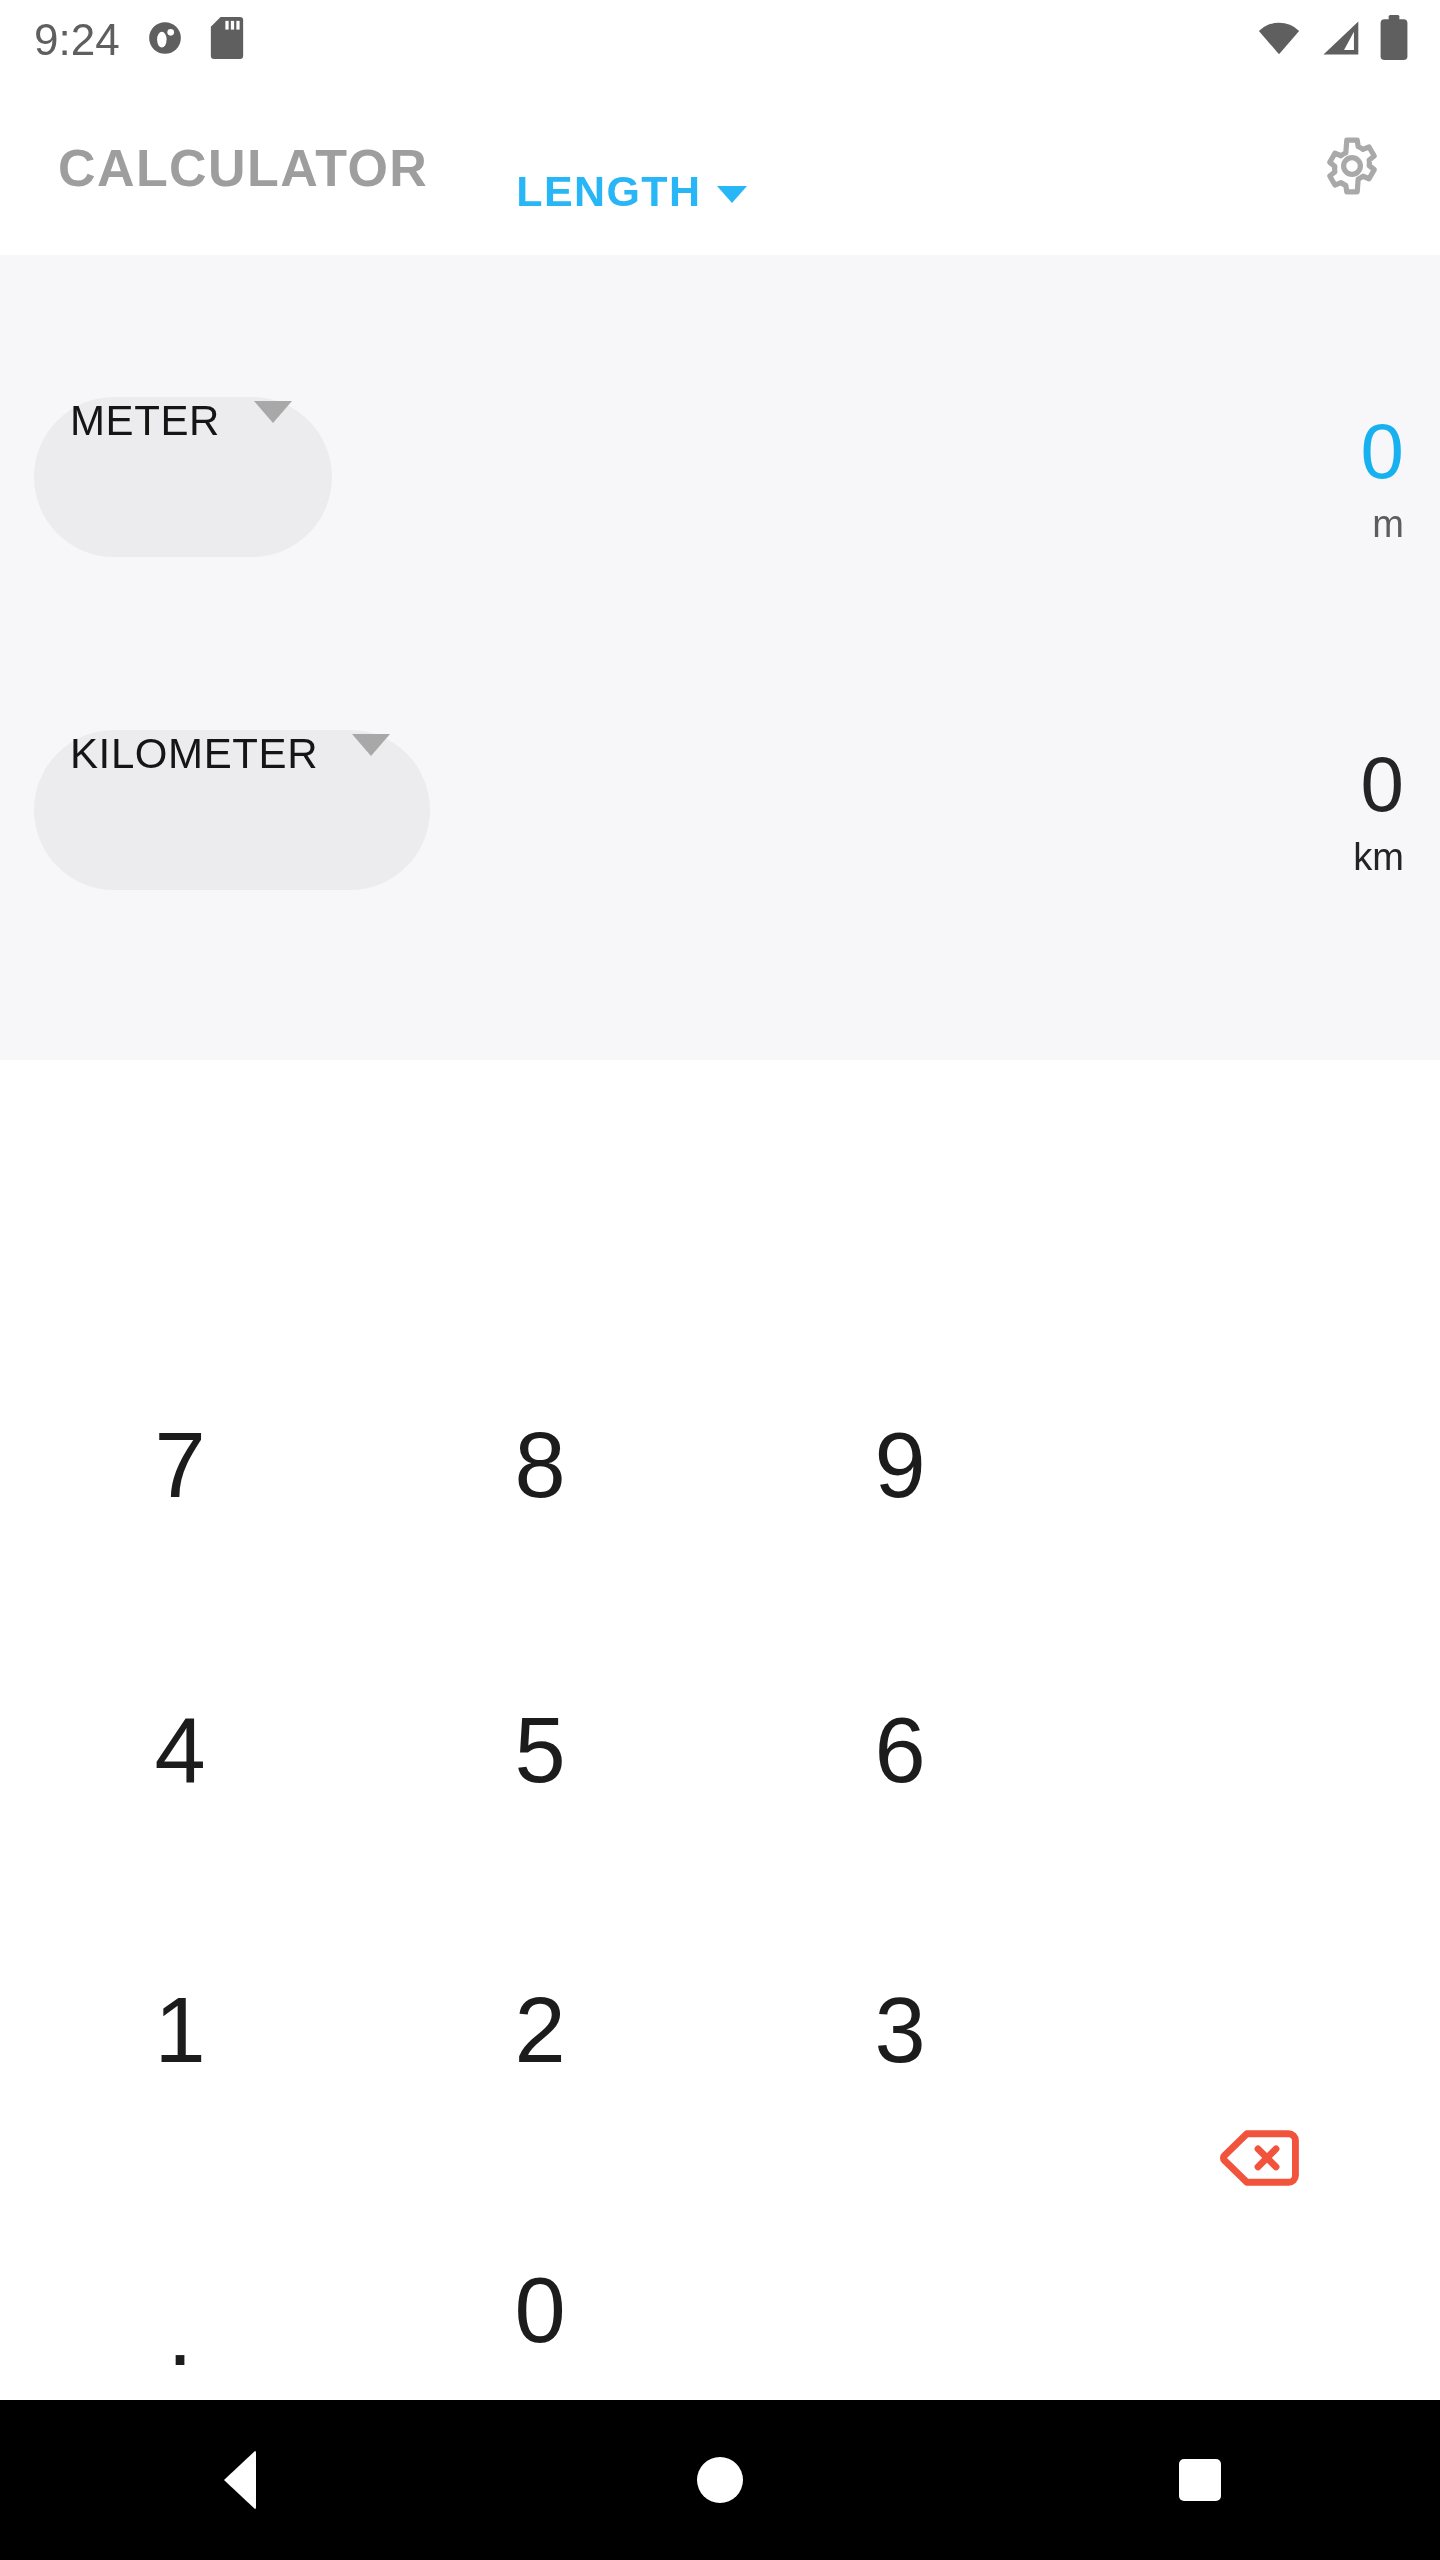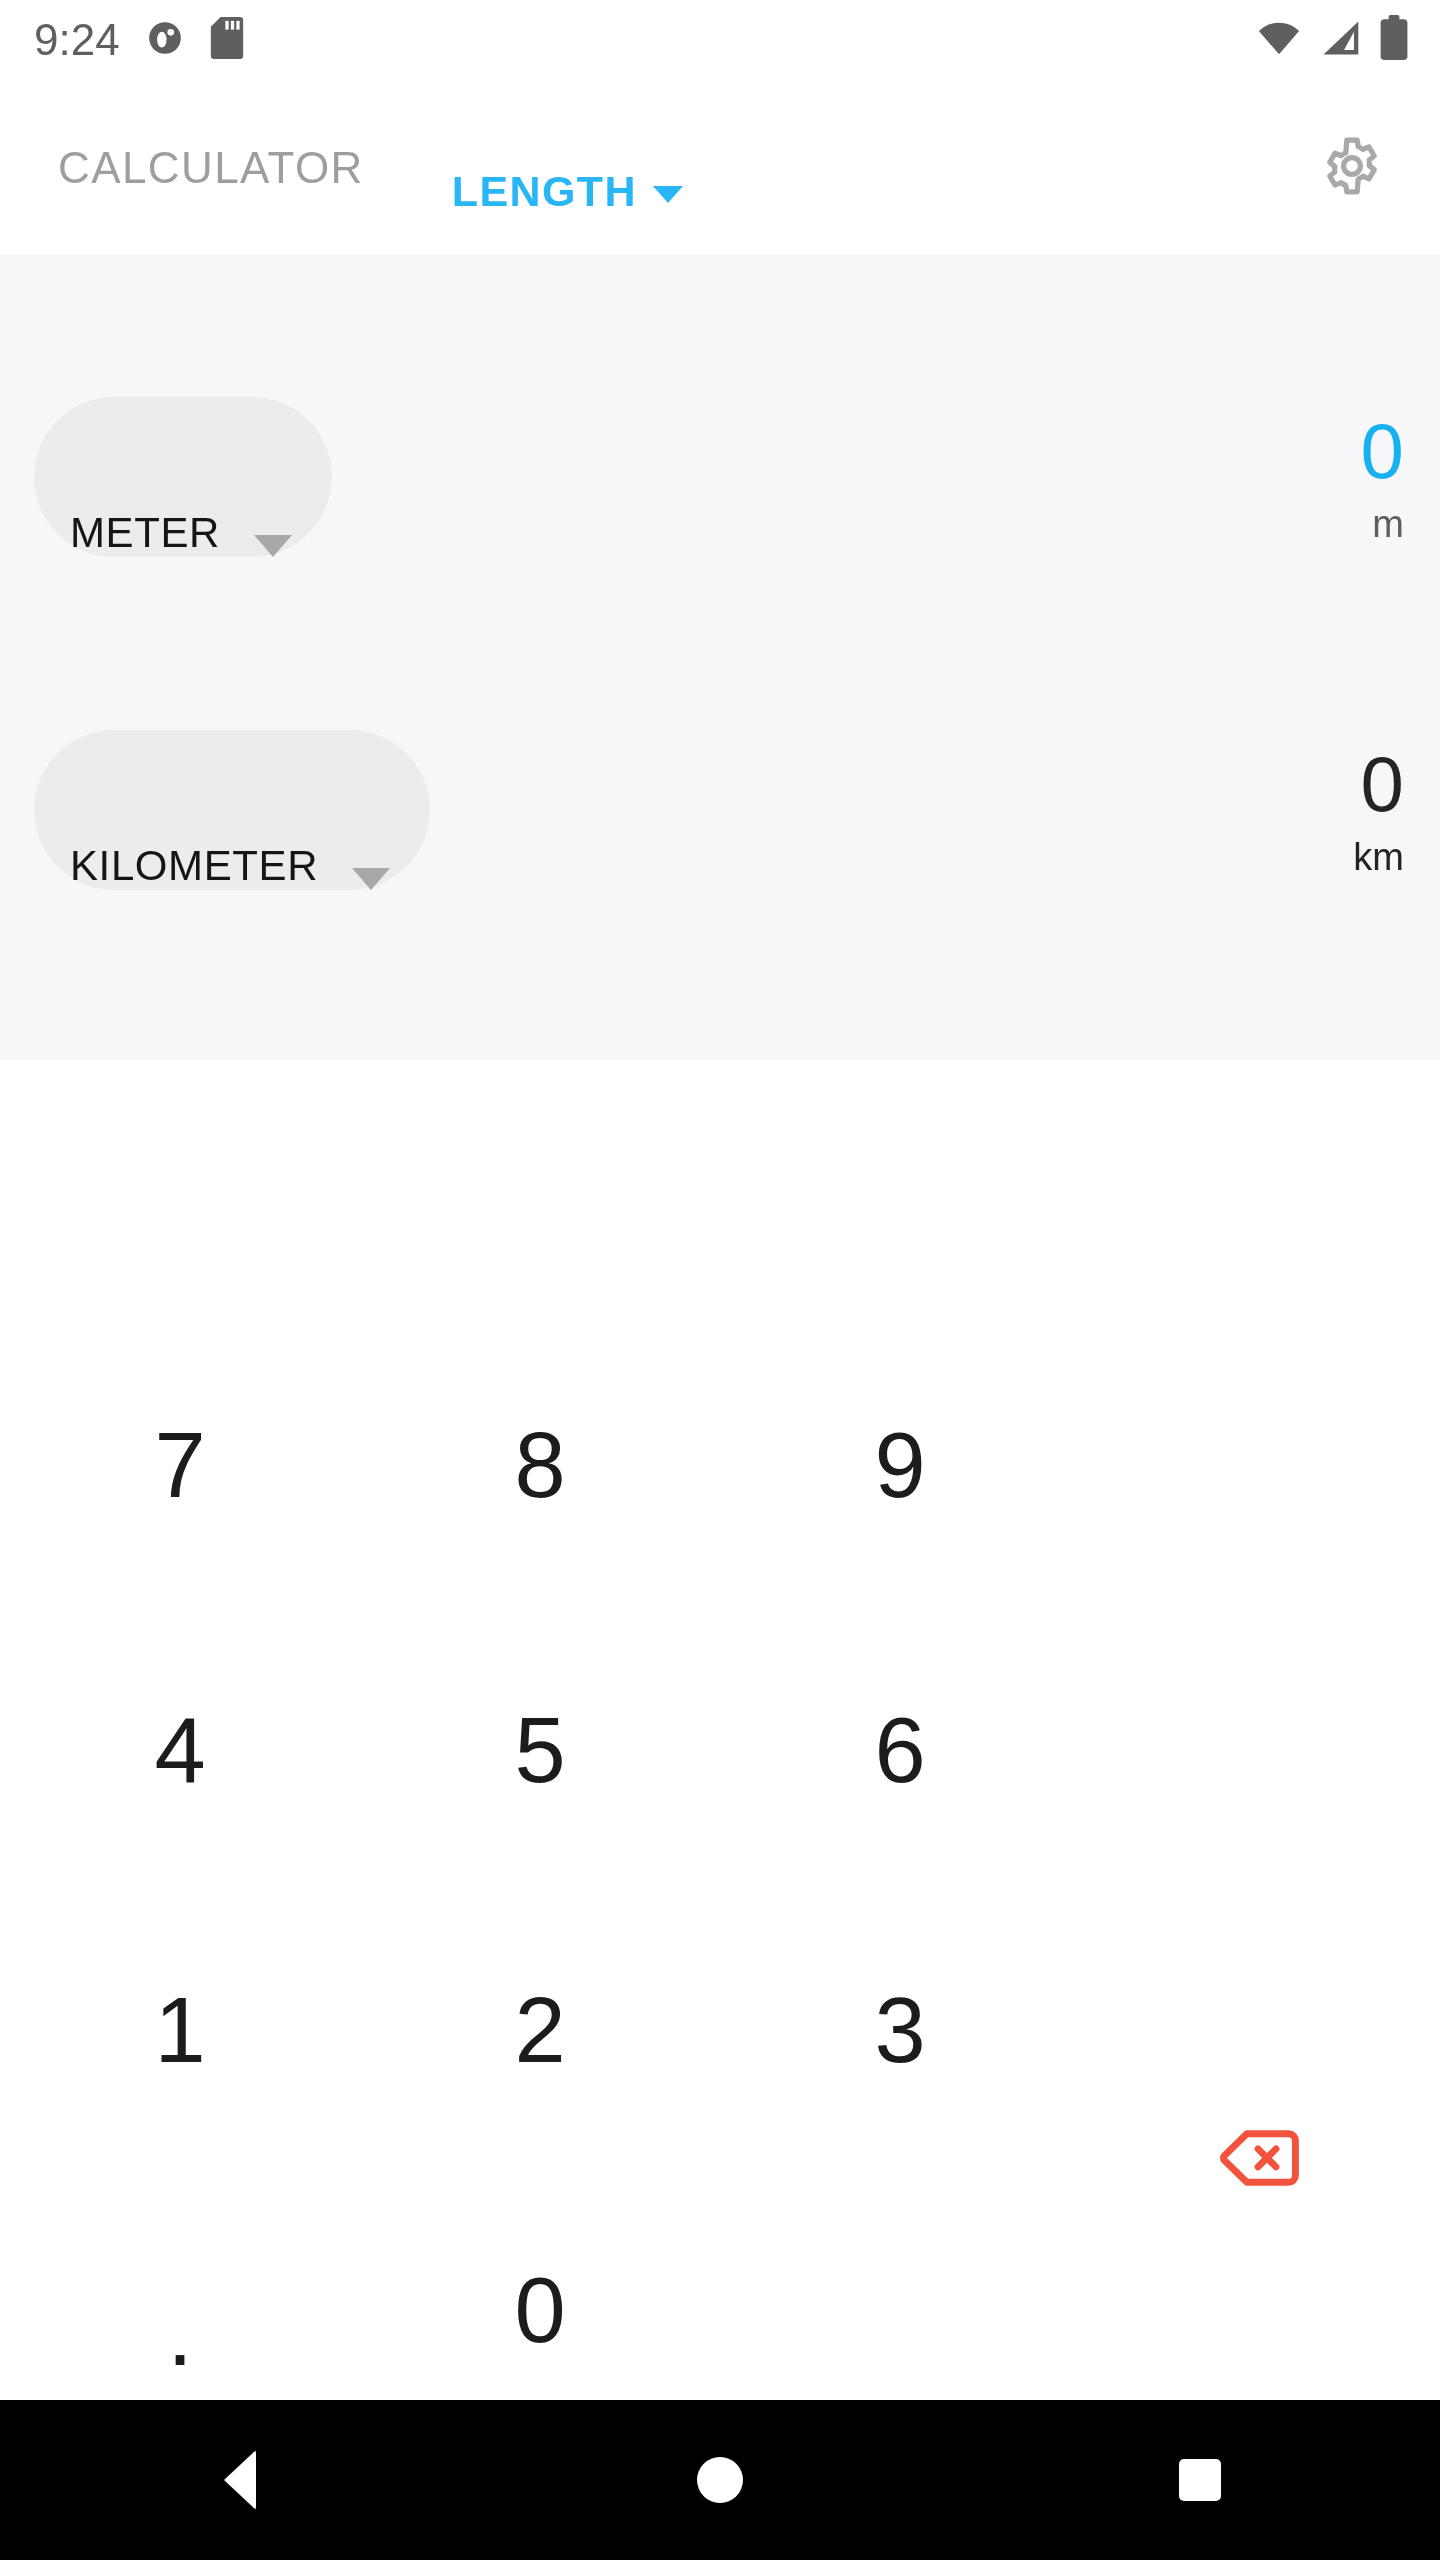--- a/index.html
+++ b/index.html
@@ -38,22 +38,22 @@
   
   #app-bar {
     position: absolute; left: 0; top: 80px;
     width: 1440px; height: 175px;
     display: flex; align-items: center;
     box-sizing: border-box;
     padding: 0 36px 0 58px;
     background: #ffffff;
   }
   #title-calculator {
-    font-size: 44px;
-    font-weight: normal;
+    font-size: 52px;
+    font-weight: bold;
     letter-spacing: 1.4px;
     color: #9e9e9e;
   }
   #unit-category-selector {
     display: flex; align-items: center; gap: 16px;
     margin-left: 88px;
     cursor: pointer;
     margin-top: 48px;
   }
   #title-category {
@@ -86,21 +86,21 @@
     position: absolute; left: 0;
     width: 1440px; height: 160px;
     display: flex; align-items: center;
     box-sizing: border-box;
     padding: 0 36px 0 34px;
   }
   #row-from { top: 142px; }
   #row-to   { top: 475px; gap: 12px; }
 
   .unit-chip {
-    display: inline-flex; align-items: flex-end;
+    display: inline-flex; align-items: flex-start;
     height: 160px;
     padding: 0 40px 0 36px;
     border-radius: 80px;
     background: #ececee;
     cursor: pointer;
   }
   .unit-chip-label {
     font-size: 42px;
     color: #151515;
     letter-spacing: 0.6px;

